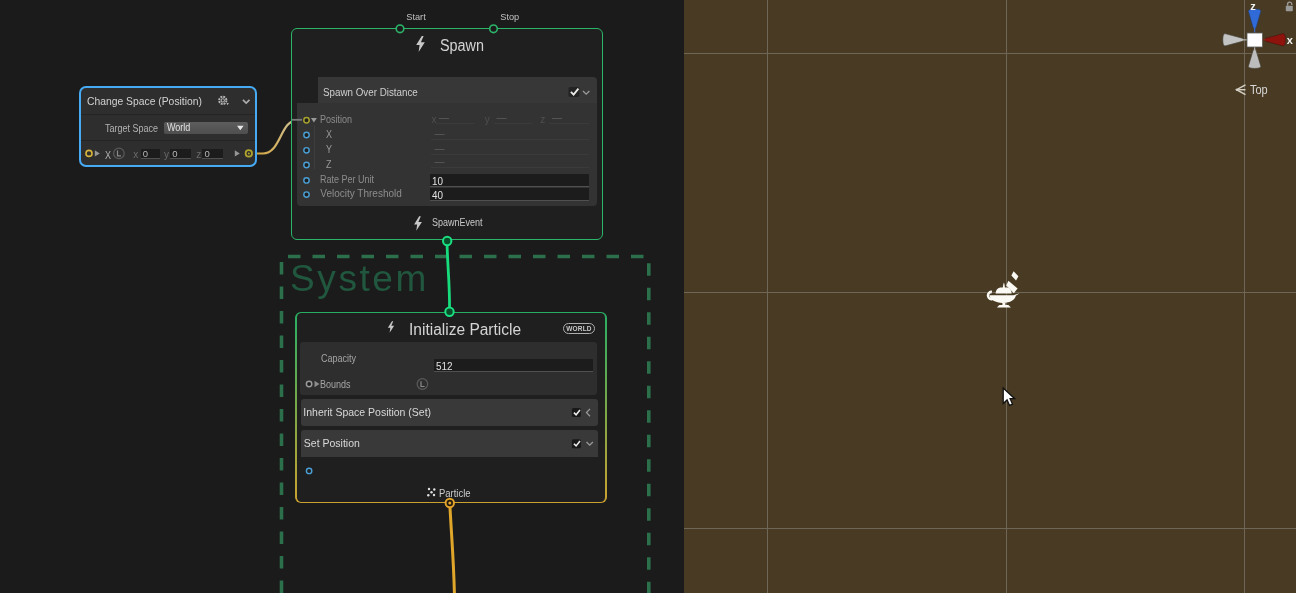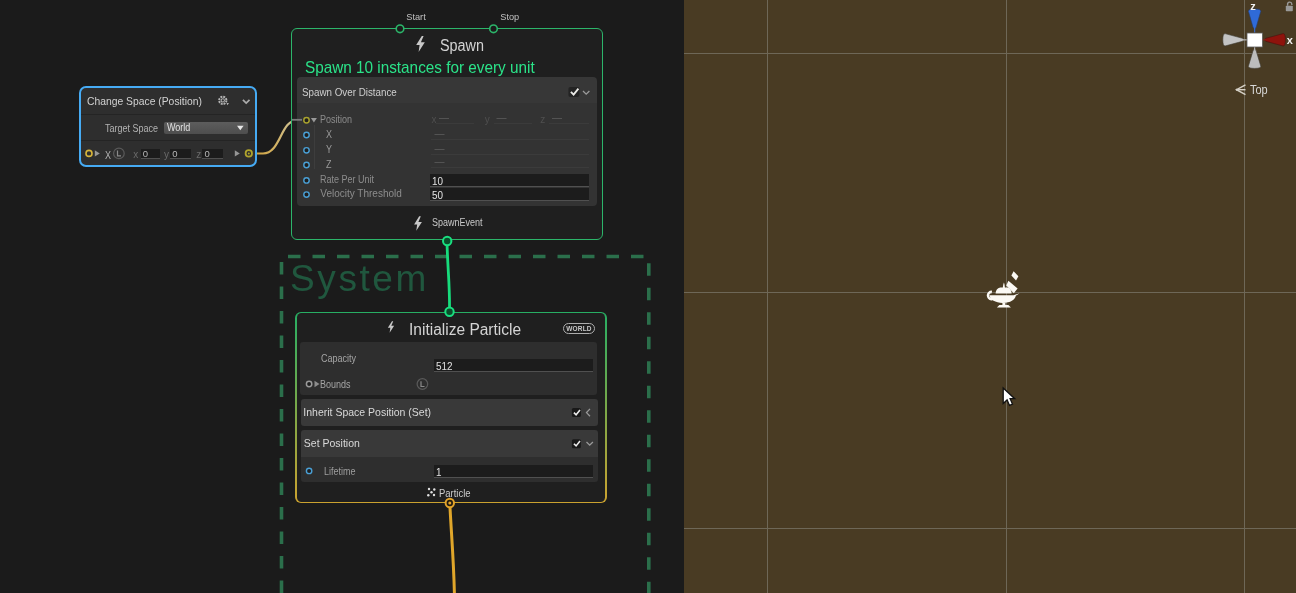--- a/index.html
+++ b/index.html
@@ -75,24 +75,23 @@
     </svg>
 
     <div class="abs portlbl" style="left:406.3px; top:11.5px;">Start</div>
     <div class="abs portlbl" style="left:500.3px; top:11.5px;">Stop</div>
 
     <div id="spawn" class="node">
       <svg class="abs" style="left:123px; top:7px;" width="11" height="16" viewBox="0 0 11 16">
           <path d="M6.8,0 L1.2,9 H4.6 L3.6,16 L9.8,6.3 H5.9 L8.6,0 Z" fill="#c8c8c8"></path>
         </svg>
       <div class="ttl" style="left:148px; top:7.5px;"><span class="sx9">Spawn</span></div>
-      <div id="subtitle"><span class="sx9">Spawn 10 instances for every unit</span></div>
 
       <div class="block" style="left:5px; top:48px; width:300px; height:129.3px;">
-        <div class="bhead" style="height:26px;">
+        <div class="bhead" style="height:26px;margin-left:21px;">
             <span class="t">Spawn Over Distance</span>
           </div>
         <div class="brows" style="height:103.3px;">
           <div class="rlbl" style="left:23.3px; top:10.9px;"><span class="sx">Position</span></div>
           <div class="rlbl" style="left:29.1px; top:25.8px; color:#9a9a9a;"><span class="sx">X</span></div>
           <div class="rlbl" style="left:29.1px; top:41.1px; color:#9a9a9a;"><span class="sx">Y</span></div>
           <div class="rlbl" style="left:29.1px; top:55.8px; color:#9a9a9a;"><span class="sx">Z</span></div>
           <div class="rlbl" style="left:23.3px; top:71.2px;"><span class="sx">Rate Per Unit</span></div>
           <div class="rlbl" style="left:23.3px; top:85.4px;"><span class="sx" style="transform:scaleX(1);">Velocity Threshold</span></div>
           <div class="vline" style="left:17.4px; top:22.4px; height:44px;"></div>
@@ -101,21 +100,21 @@
           <div class="ffaint" style="left:139.1px; top:10.4px; width:38.2px; height:10.4px;">—</div>
           <div class="rlbl" style="left:187.7px; top:11px; color:#4f4f4f; font-size:10px;">y</div>
           <div class="ffaint" style="left:196.5px; top:10.4px; width:38.6px; height:10.4px;">—</div>
           <div class="rlbl" style="left:243.2px; top:11px; color:#4f4f4f; font-size:10px;">z</div>
           <div class="ffaint" style="left:252px; top:10.4px; width:39.8px; height:10.4px;">—</div>
 
           <div class="ffaint" style="left:134.4px; top:25.9px; width:157.4px; height:11px;">—</div>
           <div class="ffaint" style="left:134.4px; top:40.9px; width:157.4px; height:11px;">—</div>
           <div class="ffaint" style="left:134.4px; top:54.1px; width:157.4px; height:11px;">—</div>
           <div class="field" style="left:133.3px; top:70.5px; width:158.5px; height:13.2px;"><span class="sx">10</span></div>
-          <div class="field" style="left:133.3px; top:84.8px; width:158.5px; height:13.2px;"><span class="sx">50</span></div>
+          <div class="field" style="left:133.3px; top:84.8px; width:158.5px; height:13.2px;"><span class="sx">40</span></div>
         </div>
       </div>
 
       <svg class="abs" style="left:120.5px; top:187px;" width="10" height="15" viewBox="0 0 11 16">
           <path d="M6.8,0 L1.2,9 H4.6 L3.6,16 L9.8,6.3 H5.9 L8.6,0 Z" fill="#c8c8c8"></path>
         </svg>
       <div class="abs" style="left:140px; top:188px; font-size:10px; color:#c9c9c9;"><span class="sx9">SpawnEvent</span></div>
     </div>
 
     <div id="cs" class="node">
@@ -149,24 +148,20 @@
         </div>
 
         <div class="abs" style="left:4px; top:86.1px; width:297px; height:27.1px; background:#393939; border-radius:3px;">
           <div class="cslbl" style="left:2.8px; top:7.8px; font-size:10.5px; color:#d9d9d9;"><span>Inherit Space Position (Set)</span></div>
         </div>
 
         <div class="abs" style="left:4px; top:116.7px; width:297px; height:52.3px; border-radius:3px; overflow:hidden;">
           <div style="position:relative; height:27.3px; background:#393939;">
             <div class="cslbl" style="left:3.3px; top:7.9px; font-size:10.5px; color:#d9d9d9;"><span>Set Position</span></div>
           </div>
-          <div style="position:relative; height:25px; background:#2e2e2e;">
-            <div class="rlbl" style="left:23.4px; top:8.6px; color:#9d9d9d;"><span class="sx">Lifetime</span></div>
-            <div class="field" style="left:133.4px; top:7.6px; width:159.6px; height:13px;"><span class="sx">1</span></div>
-          </div>
         </div>
 
         <div class="abs" style="left:142.5px; top:173.5px; font-size:10.5px; color:#cccccc;"><span class="sx9">Particle</span></div>
       </div>
     </div>
 
     <svg class="lay" width="684" height="593">
 
       <circle cx="400" cy="28.8" r="3.8" fill="#1b1b1b" stroke="#2cb56a" stroke-width="1.6"></circle>
       <circle cx="493.5" cy="28.8" r="3.8" fill="#1b1b1b" stroke="#2cb56a" stroke-width="1.6"></circle>

